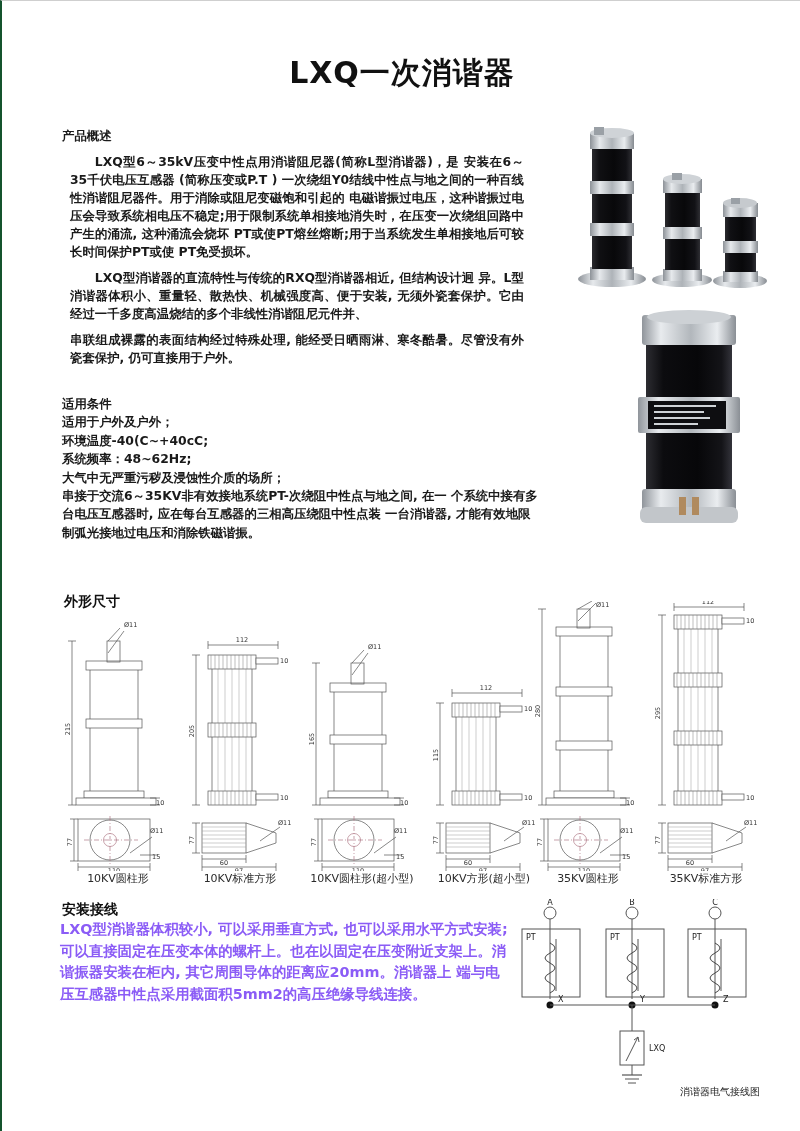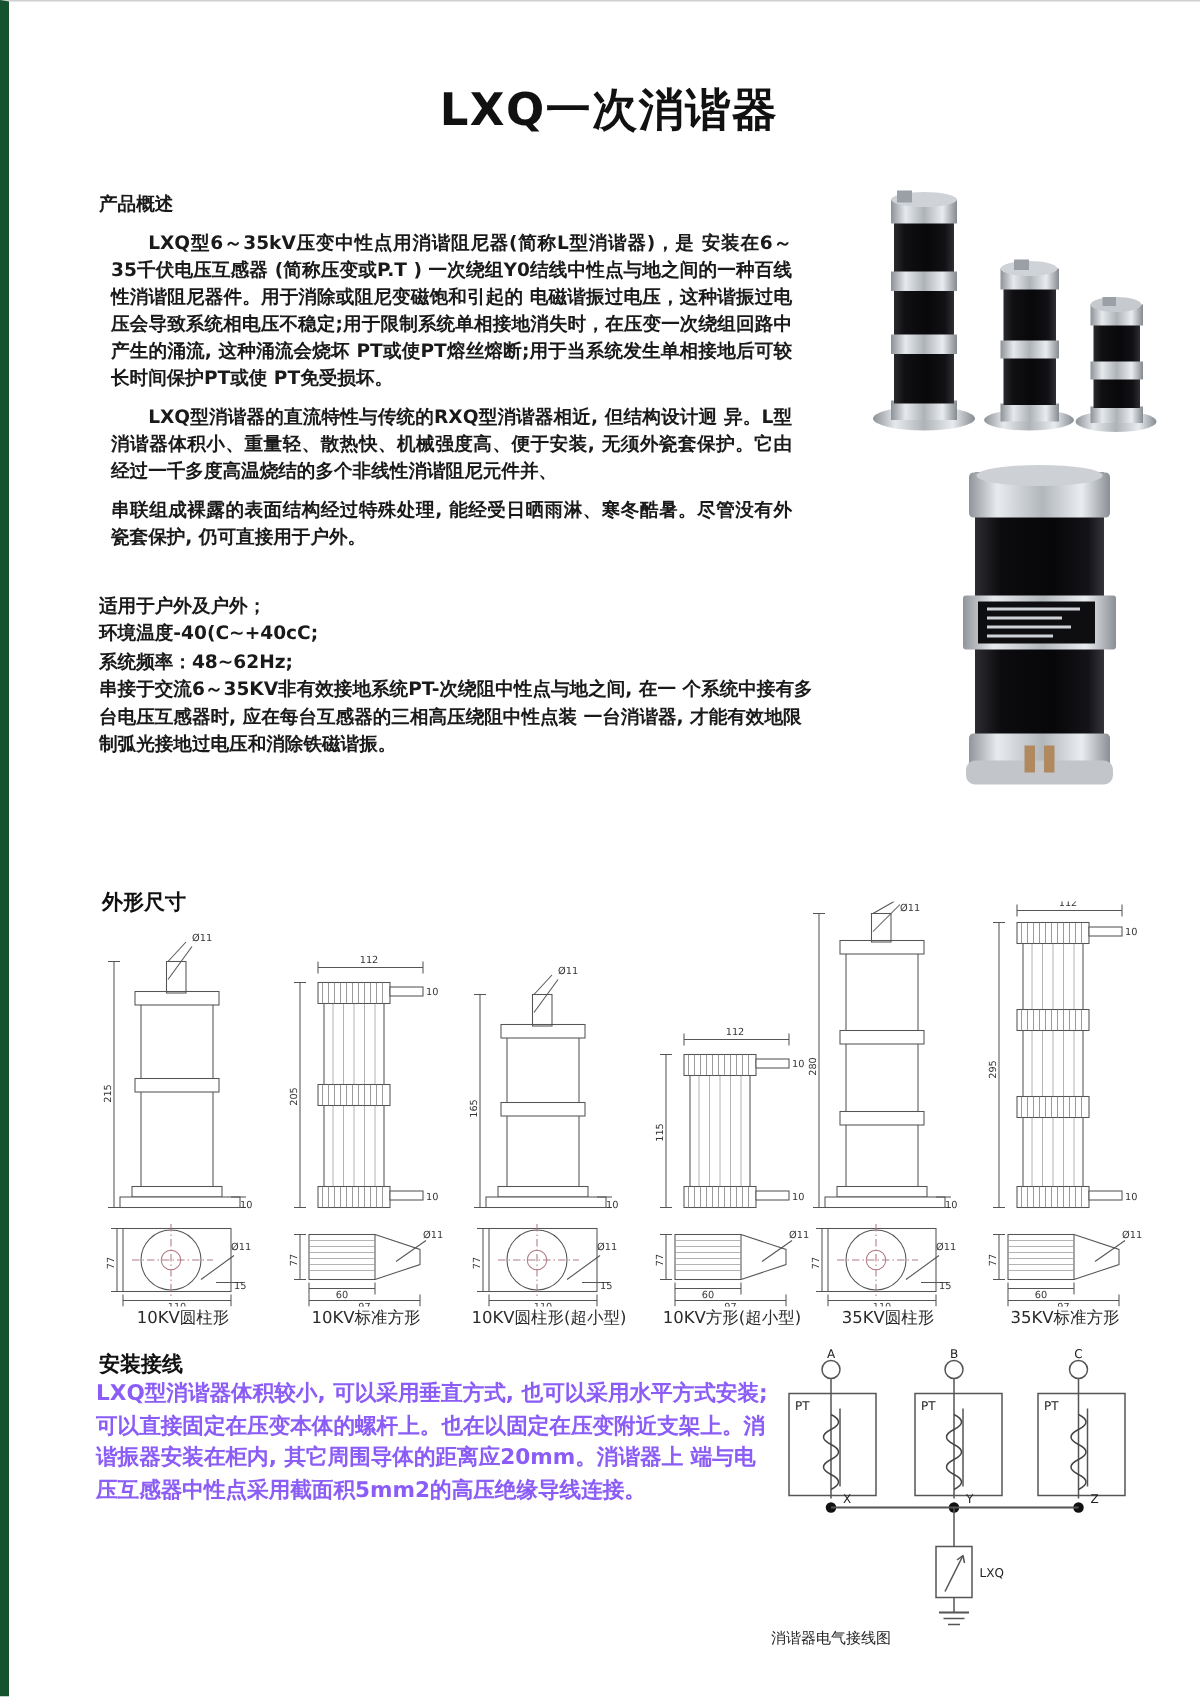--- a/index.html
+++ b/index.html
@@ -6,21 +6,21 @@
   body {
     width:800px; height:1131px;
     font-family:"DejaVu Sans","Liberation Sans",sans-serif;
     color:#111;
     position:relative;
     overflow:hidden;
   }
   .page {
     position:absolute; left:0; top:0; width:800px; height:1131px;
     background:#fff;
-    border-left:6px solid #14532d;
+    border-left:2px solid #14532d;
     border-top:1px solid #cfcfcf;
     box-sizing:border-box;
   }
 
   
   .title {
     position:absolute; left:0; top:52px; width:800px;
     text-align:center;
     font-size:30px; font-weight:bold; letter-spacing:1px;
     color:#111;
@@ -80,41 +80,43 @@
 
   
   .photo-group { position:absolute; }
   #photo-trio { left:572px; top:118px; width:196px; height:180px; }
   #photo-single { left:622px; top:300px; width:130px; height:232px; }
 
   
   #circuit { position:absolute; left:508px; top:898px; width:250px; height:200px; }
   #circuit .ccap {
     position:absolute; left:0; bottom:0; width:100%;
-    text-align:left; font-size:10px; color:#222;
+    text-align:right; font-size:10px; color:#222;
   }
 </style>
 </head>
 <body>
 
 <div class="page">
 
   <div class="title">LXQ一次消谐器</div>
 
   <div class="prose">
     <span class="h">产品概述</span>
     <p class="indent">LXQ型6～35kV压变中性点用消谐阻尼器(简称L型消谐器)，是 安装在6～35千伏电压互感器 (简称压变或P.T ) 一次绕组Y0结线中性点与地之间的一种百线性消谐阻尼器件。用于消除或阻尼变磁饱和引起的 电磁谐振过电压，这种谐振过电压会导致系统相电压不稳定;用于限制系统单相接地消失时，在压变一次绕组回路中产生的涌流, 这种涌流会烧坏 PT或使PT熔丝熔断;用于当系统发生单相接地后可较长时间保护PT或使 PT免受损坏。</p>
     <p class="indent">LXQ型消谐器的直流特性与传统的RXQ型消谐器相近, 但结构设计迥 异。L型消谐器体积小、重量轻、散热快、机械强度高、便于安装, 无须外瓷套保护。它由经过一千多度高温烧结的多个非线性消谐阻尼元件并、</p>
     <p>串联组成裸露的表面结构经过特殊处理, 能经受日晒雨淋、寒冬酷暑。尽管没有外瓷套保护, 仍可直接用于户外。</p>
   </div>
 
   <div class="cond">
+    <span class="h">适用条件</span>
     <p>适用于户外及户外；</p>
     <p>环境温度-40(C~+40cC;</p>
     <p>系统频率：48~62Hz;</p>
+    <p>大气中无严重污秽及浸蚀性介质的场所；</p>
     <p>串接于交流6～35KV非有效接地系统PT-次绕阻中性点与地之间, 在一 个系统中接有多台电压互感器时, 应在每台互感器的三相高压绕阻中性点装 一台消谐器, 才能有效地限制弧光接地过电压和消除铁磁谐振。</p>
   </div>
 
   <div class="photo-group" id="photo-trio">
     <svg width="196" height="180" viewBox="0 0 196 180">
       <defs>
         <linearGradient id="blk" x1="0" y1="0" x2="1" y2="0">
           <stop offset="0" stop-color="#2a2a2e"></stop>
             <stop offset="0.18" stop-color="#101013"></stop>
           <stop offset="0.55" stop-color="#08080a"></stop>

